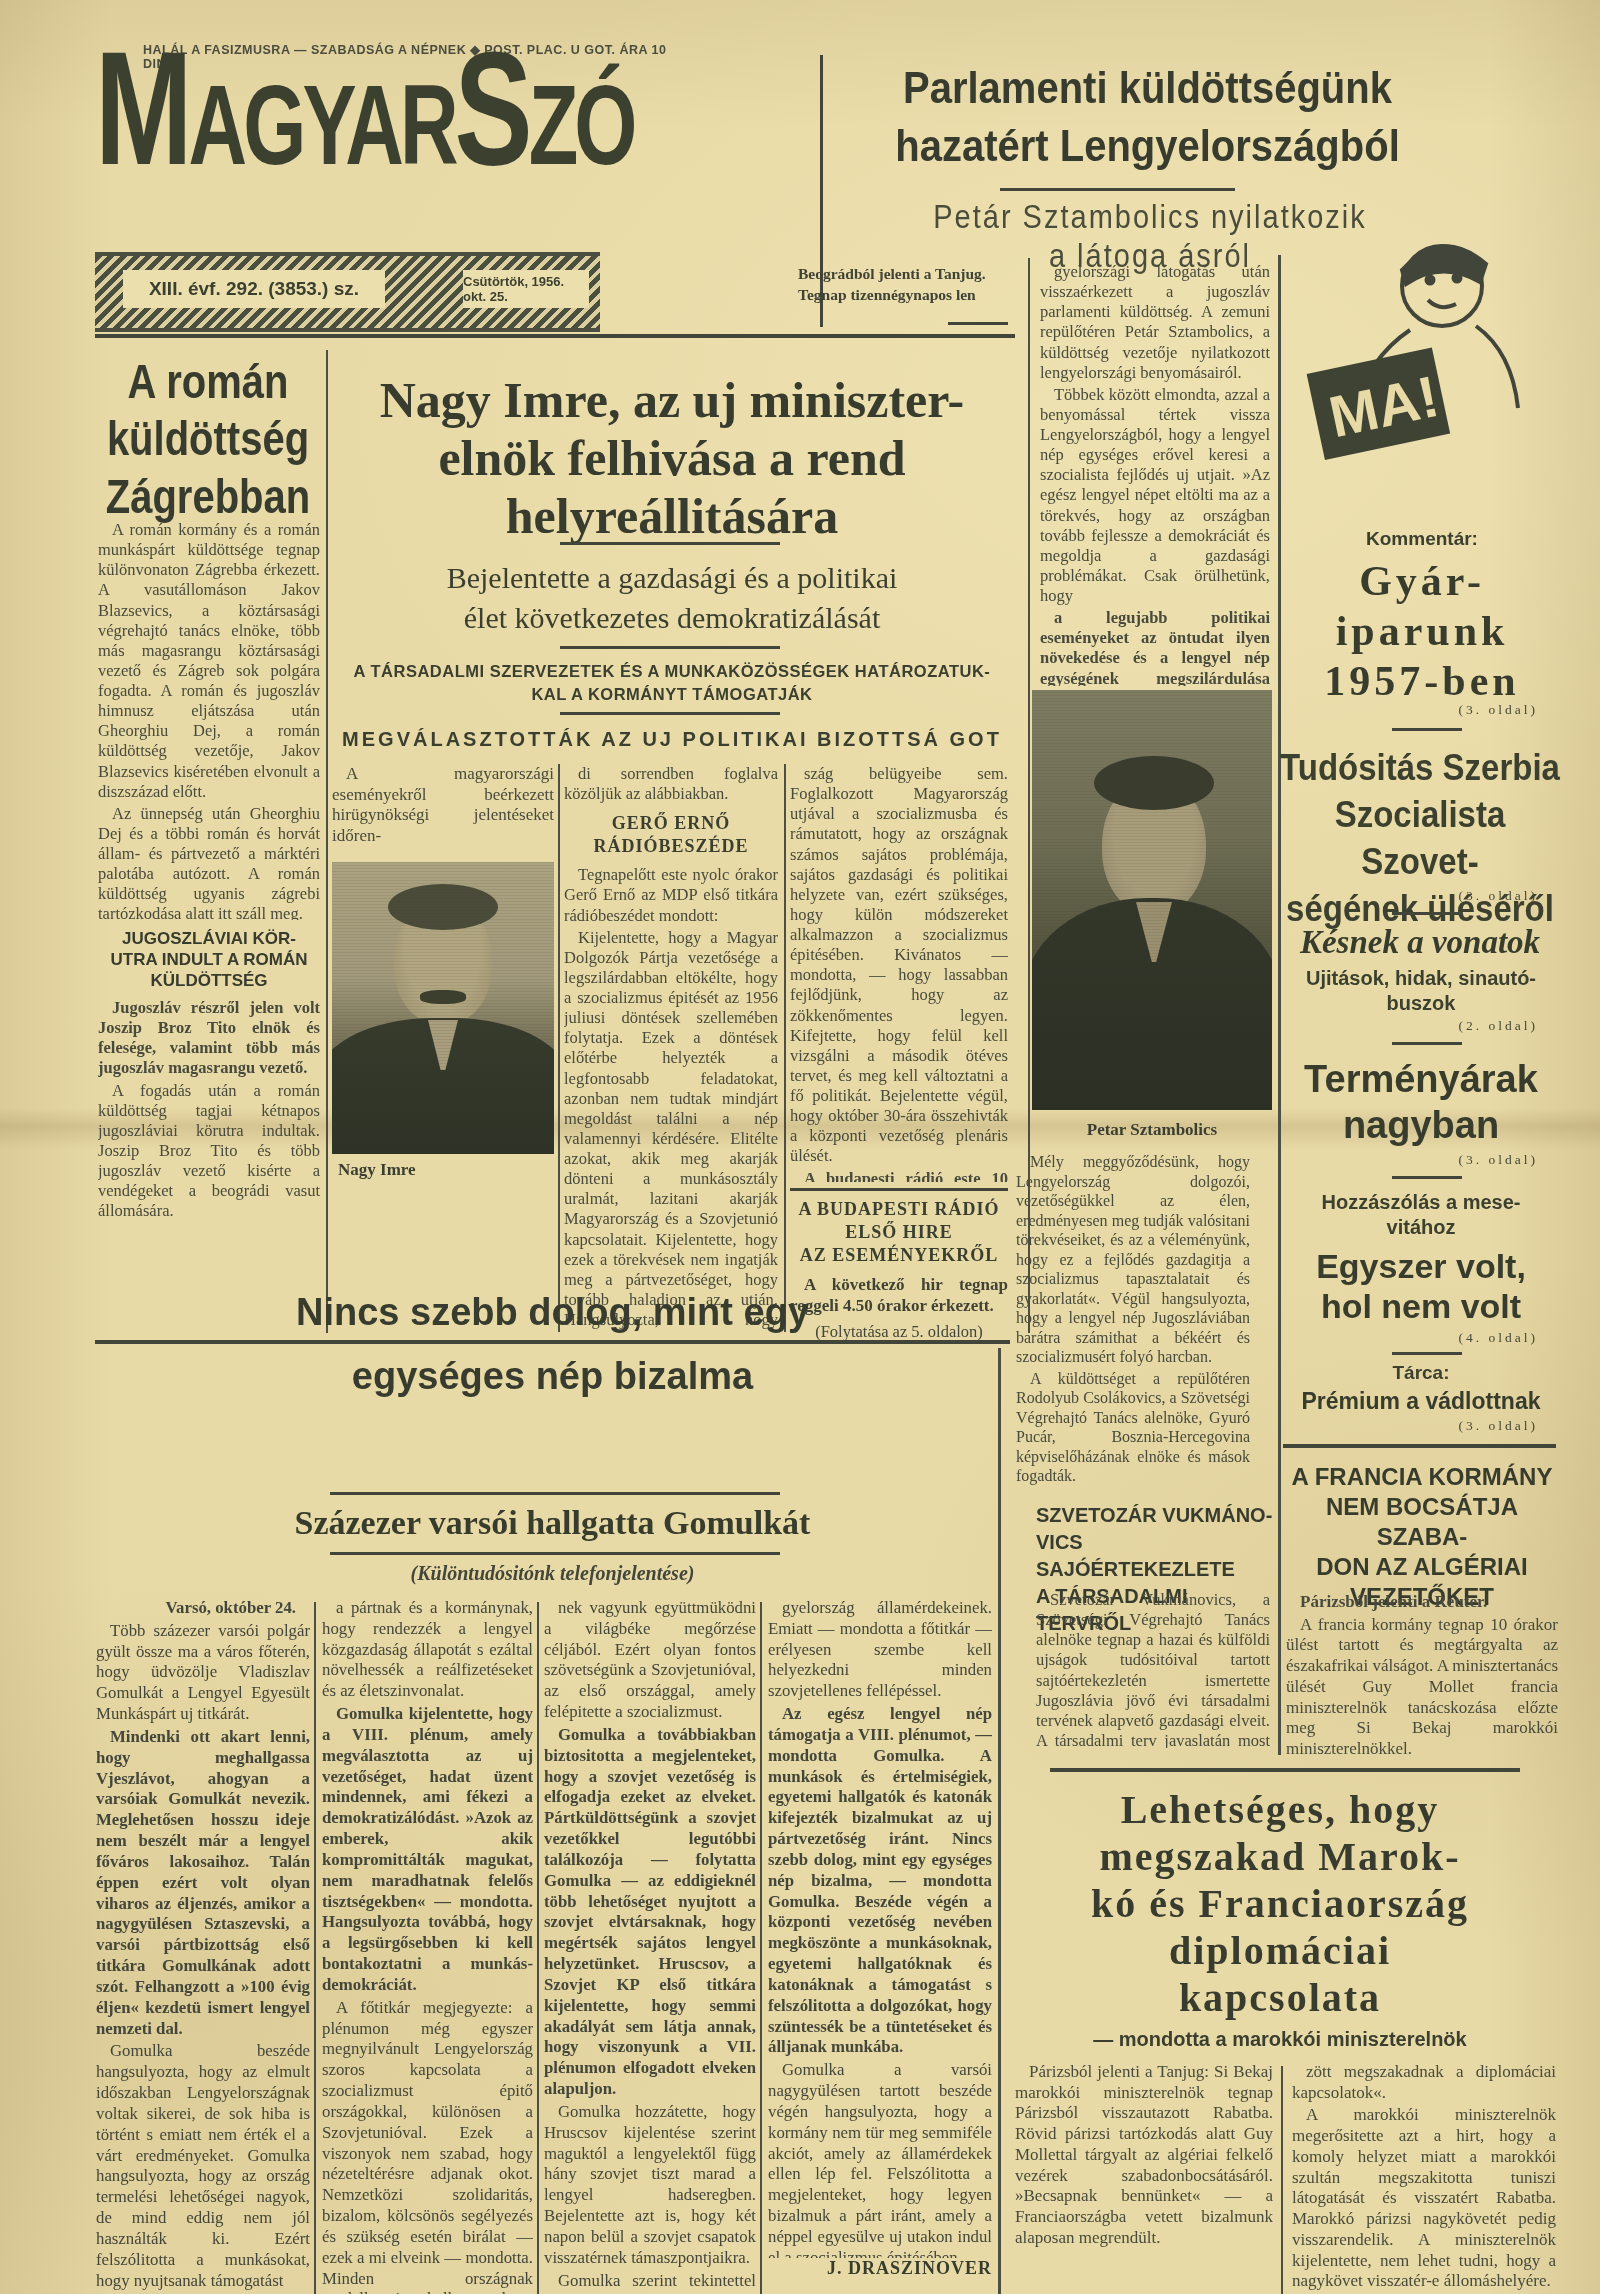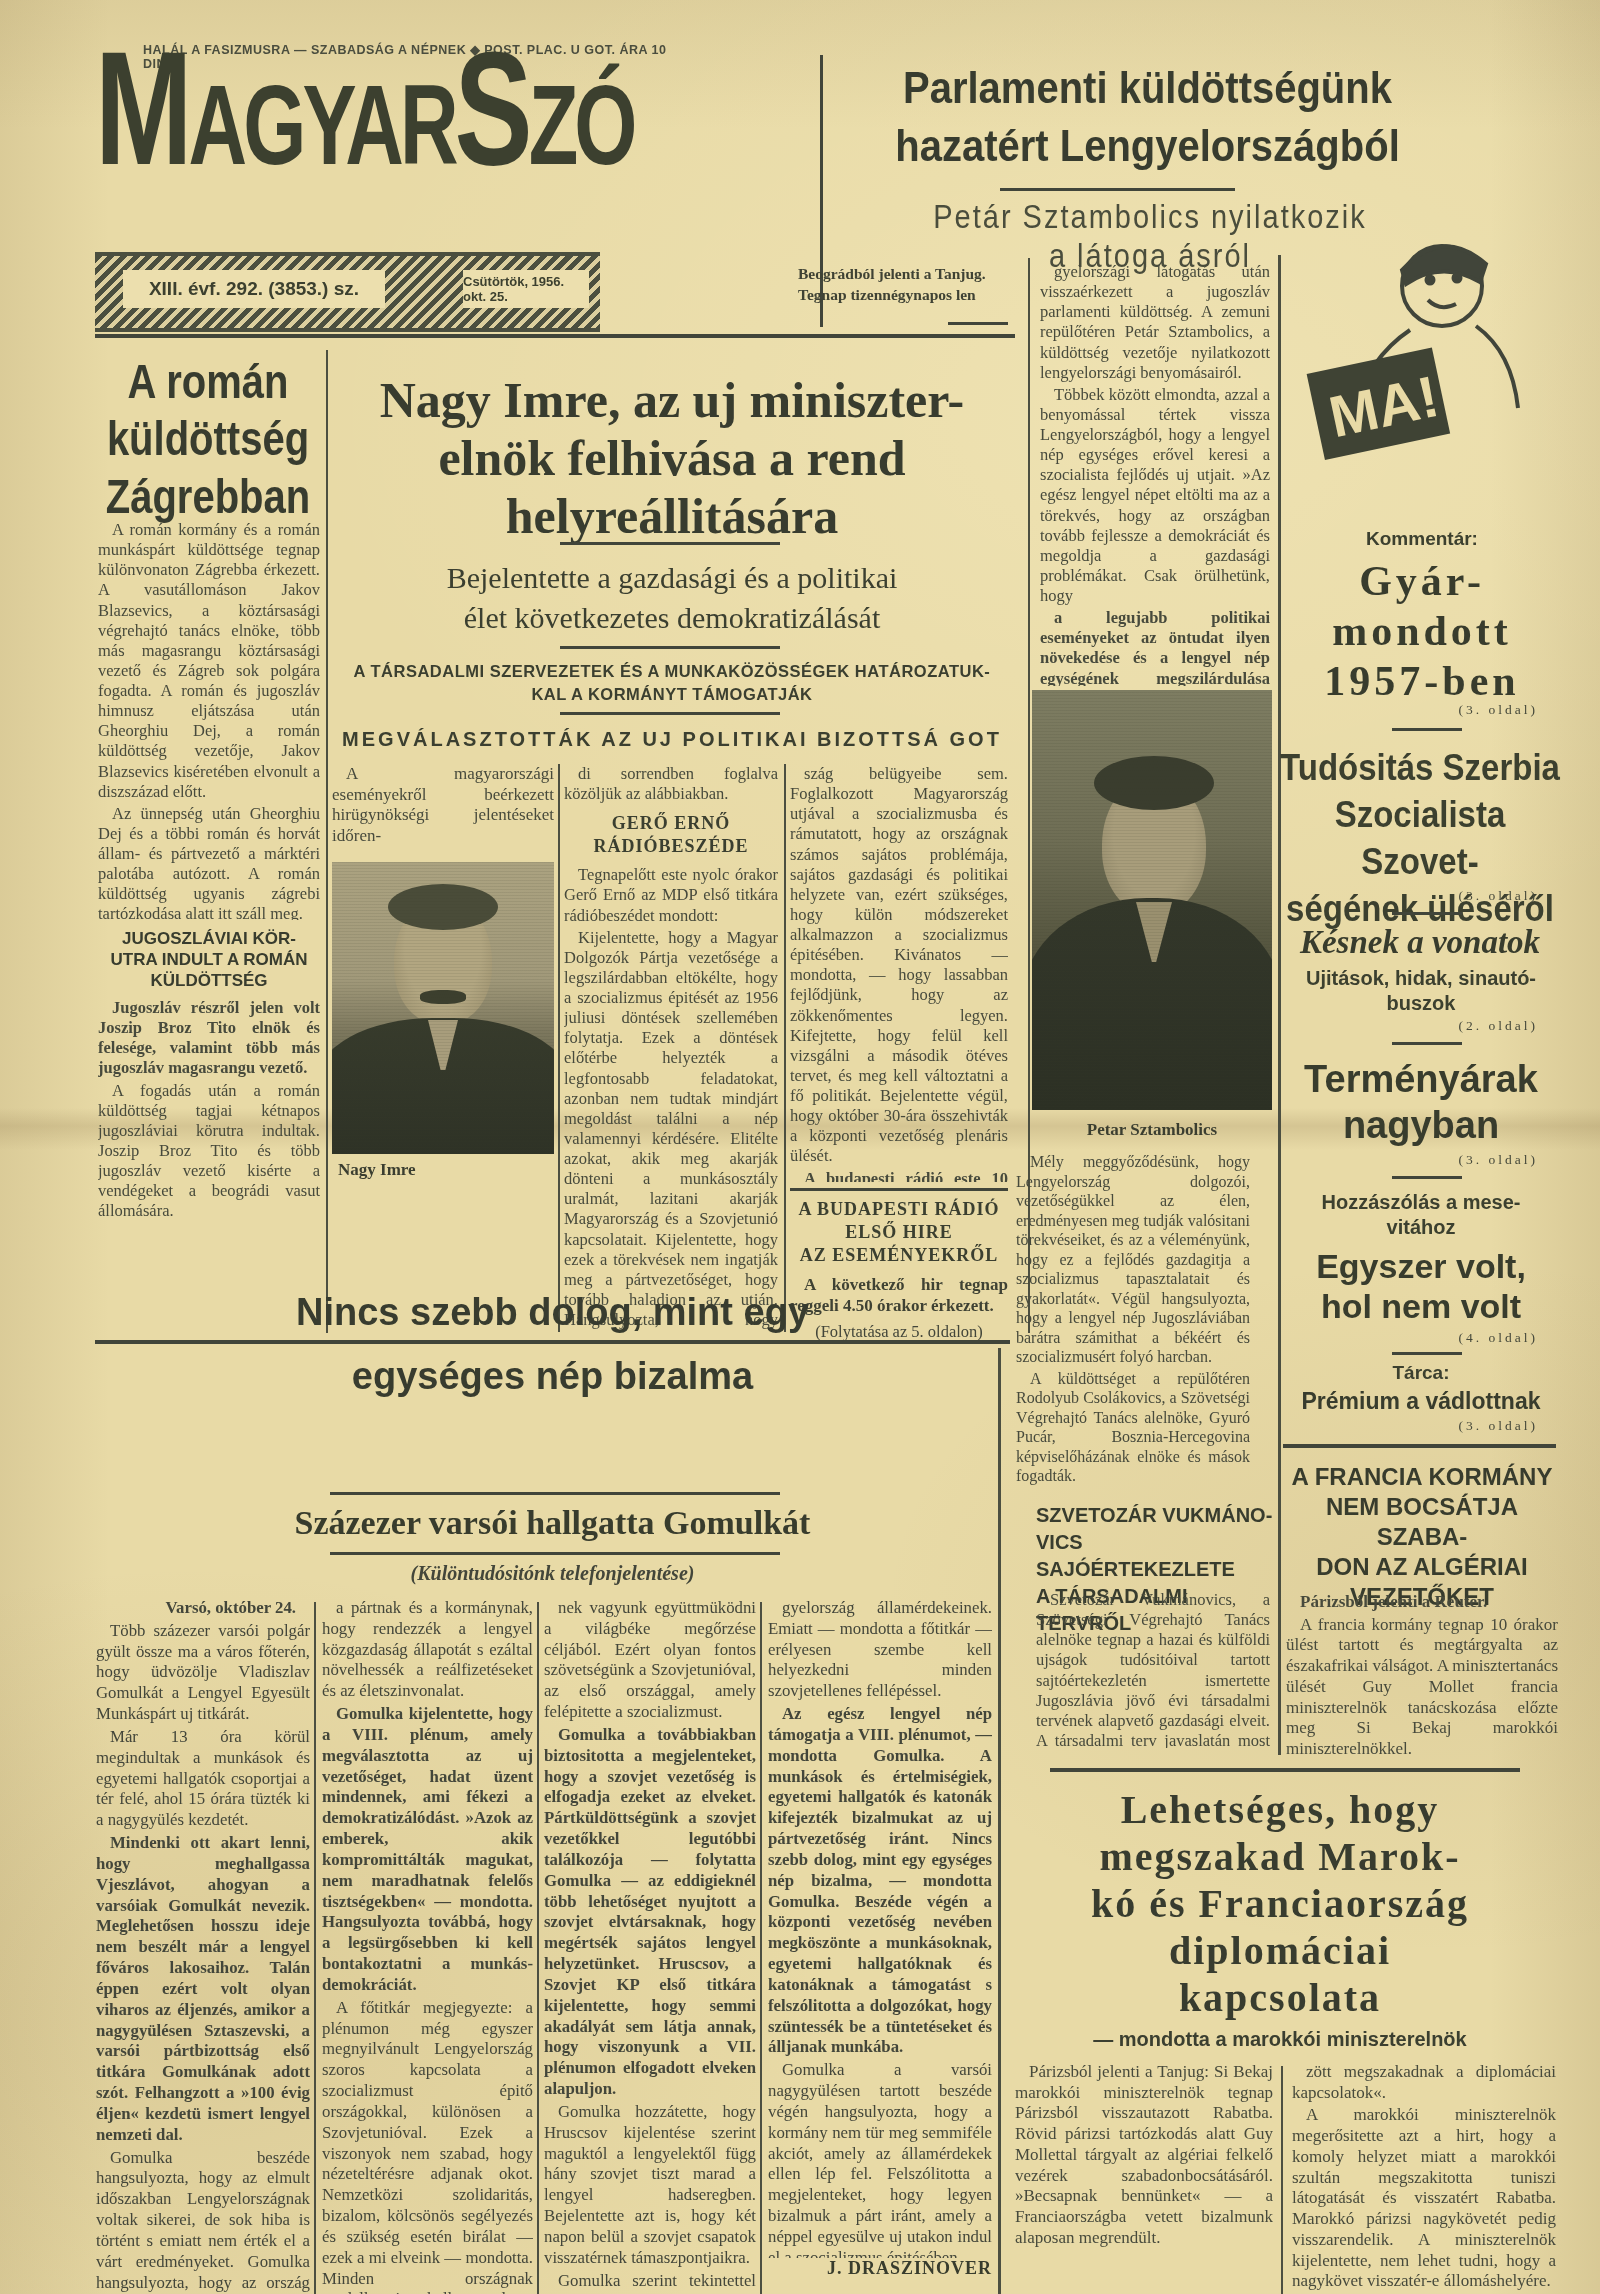--- a/index.html
+++ b/index.html
@@ -119,21 +119,21 @@
     </g>
     <g transform="rotate(-12 85 190)">
       <rect x="22" y="148" width="128" height="88" fill="#3f4334"></rect>
       <text x="36" y="216" font-size="58" font-weight="bold" fill="#e8daa6" font-family="Liberation Sans, sans-serif">MA!</text>
     </g>
   </svg>
 
   <div class="abs sans b ctr" style="left:1288px;top:528px;width:268px;font-size:19px;color:#3c402f;">Kommentár:</div>
   <div class="abs serif b ctr" style="left:1288px;top:556px;width:268px;font-size:42px;line-height:50px;letter-spacing:4px;color:#383c2d;">
     <div>Gyár-</div>
-    <div>mondott</div>
+    <div>iparunk</div>
     <div>1957-ben</div>
   </div>
   <div class="abs rt pageref" style="left:1288px;top:702px;width:250px;">(3. oldal)</div>
   <div class="abs srule" style="left:1392px;top:728px;width:70px;"></div>
 
   <div class="abs sans b ctr cond" style="left:1280px;top:744px;width:280px;font-size:33px;line-height:42px;color:#3c402f;">
     <div>Tudósitás Szerbia</div>
     <div>Szocialista Szovet-</div>
     <div>ségének üléséről</div>
   </div>
@@ -274,21 +274,20 @@
   </div>
   <div class="abs srule" style="left:330px;top:1492px;width:450px;"></div>
   <div class="abs serif b ctr" style="left:95px;top:1504px;width:915px;font-size:34px;color:#383c2d;">Százezer varsói hallgatta Gomulkát</div>
   <div class="abs srule" style="left:330px;top:1552px;width:450px;"></div>
   <div class="abs serif ctr" style="left:95px;top:1562px;width:915px;font-size:20px;font-style:italic;font-weight:bold;color:#43463a;">(Különtudósitónk telefonjelentése)</div>
 
   <div class="abs big-bodytxt" style="left:96px;top:1598px;width:214px;height:696px;">
     <p class="para b" style="text-align:right;padding-right:14px;text-indent:0;">Varsó, október 24.</p>
     <div>
         <p class="para">Több százezer varsói polgár gyült össze ma a város főterén, hogy üdvözölje Vladiszlav Gomulkát a Lengyel Egyesült Munkáspárt uj titkárát.</p>
-        <p class="para">Már 13 óra körül megindultak a munkások és egyetemi hallgatók csoportjai a tér felé, ahol 15 órára tüzték ki a nagygyülés kezdetét.</p>
         <p class="para b">Mindenki ott akart lenni, hogy meghallgassa Vjeszlávot, ahogyan a varsóiak Gomulkát nevezik. Meglehetősen hosszu ideje nem beszélt már a lengyel főváros lakosaihoz. Talán éppen ezért volt olyan viharos az éljenzés, amikor a nagygyülésen Sztaszevski, a varsói pártbizottság első titkára Gomulkának adott szót. Felhangzott a »100 évig éljen« kezdetü ismert lengyel nemzeti dal.</p>
         <p class="para">Gomulka beszéde hangsulyozta, hogy az elmult időszakban Lengyelországnak voltak sikerei, de sok hiba is történt s emiatt nem érték el a várt eredményeket. Gomulka hangsulyozta, hogy az ország termelési lehetőségei nagyok, de mind eddig nem jól használták ki. Ezért felszólitotta a munkásokat, hogy nyujtsanak támogatást</p>
       </div>
   </div>
   <div class="abs vrule" style="left:314px;top:1602px;height:692px;"></div>
   <div class="abs big-bodytxt" style="left:322px;top:1598px;width:211px;height:696px;">
       <p class="para">a pártnak és a kormánynak, hogy rendezzék a lengyel közgazdaság állapotát s ezáltal növelhessék a reálfizetéseket és az életszinvonalat.</p>
       <p class="para b">Gomulka kijelentette, hogy a VIII. plénum, amely megválasztotta az uj vezetőséget, hadat üzent mindennek, ami fékezi a demokratizálódást. »Azok az emberek, akik kompromittálták magukat, nem maradhatnak felelős tisztségekben« — mondotta. Hangsulyozta továbbá, hogy a legsürgősebben ki kell bontakoztatni a munkás-demokráciát.</p>
       <p class="para">A főtitkár megjegyezte: a plénumon még egyszer megnyilvánult Lengyelország szoros kapcsolata a szocializmust épitő országokkal, különösen a Szovjetunióval. Ezek a viszonyok nem szabad, hogy nézeteltérésre adjanak okot. Nemzetközi szolidaritás, bizalom, kölcsönös segélyezés és szükség esetén birálat — ezek a mi elveink — mondotta. Minden országnak rendelkeznie kell azzal a joggal, hogy maga határozza meg sorsát és ezt tiszteletben kell tartaniok a többi országoknak is. Ezek az elvek igen jelentősek, mert nemzetiségi sikon kénytele-</p>
     </div>

